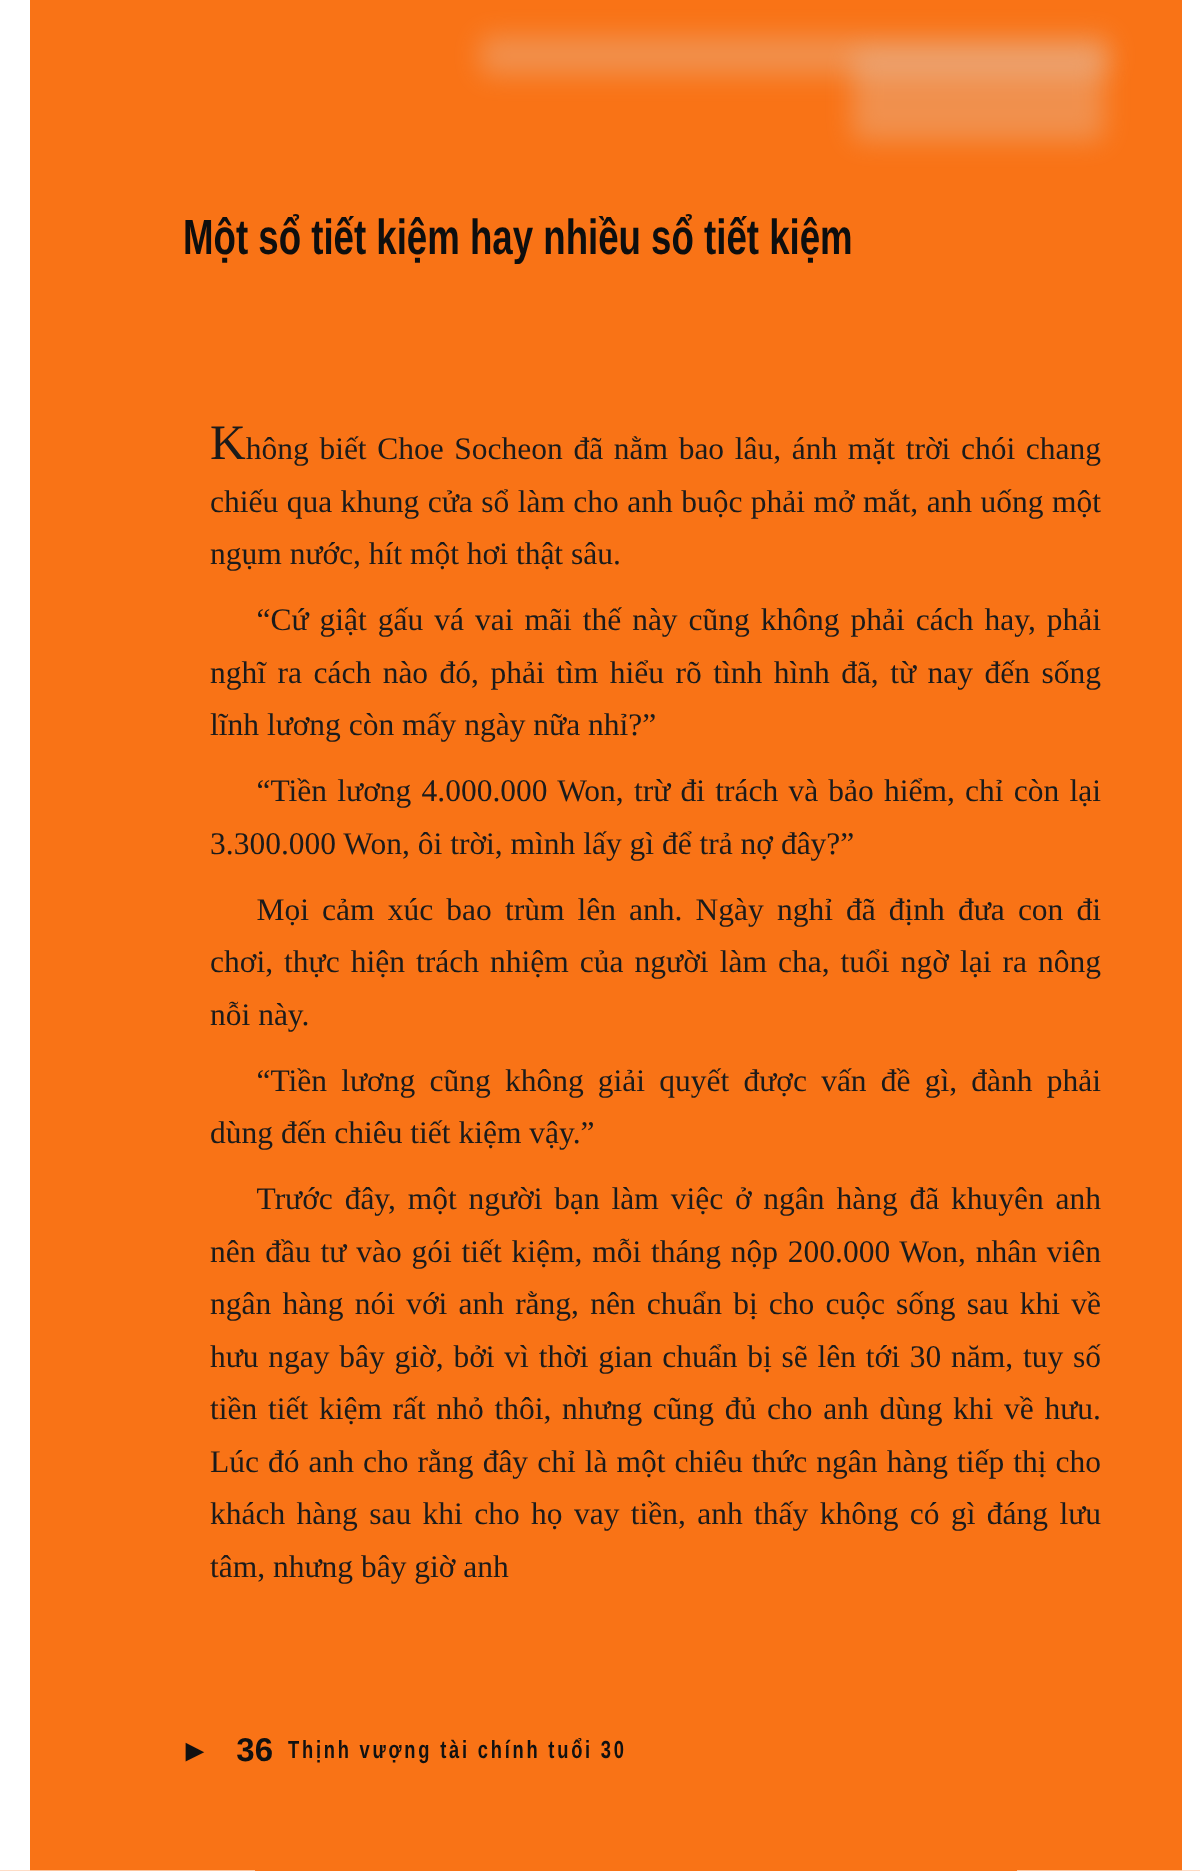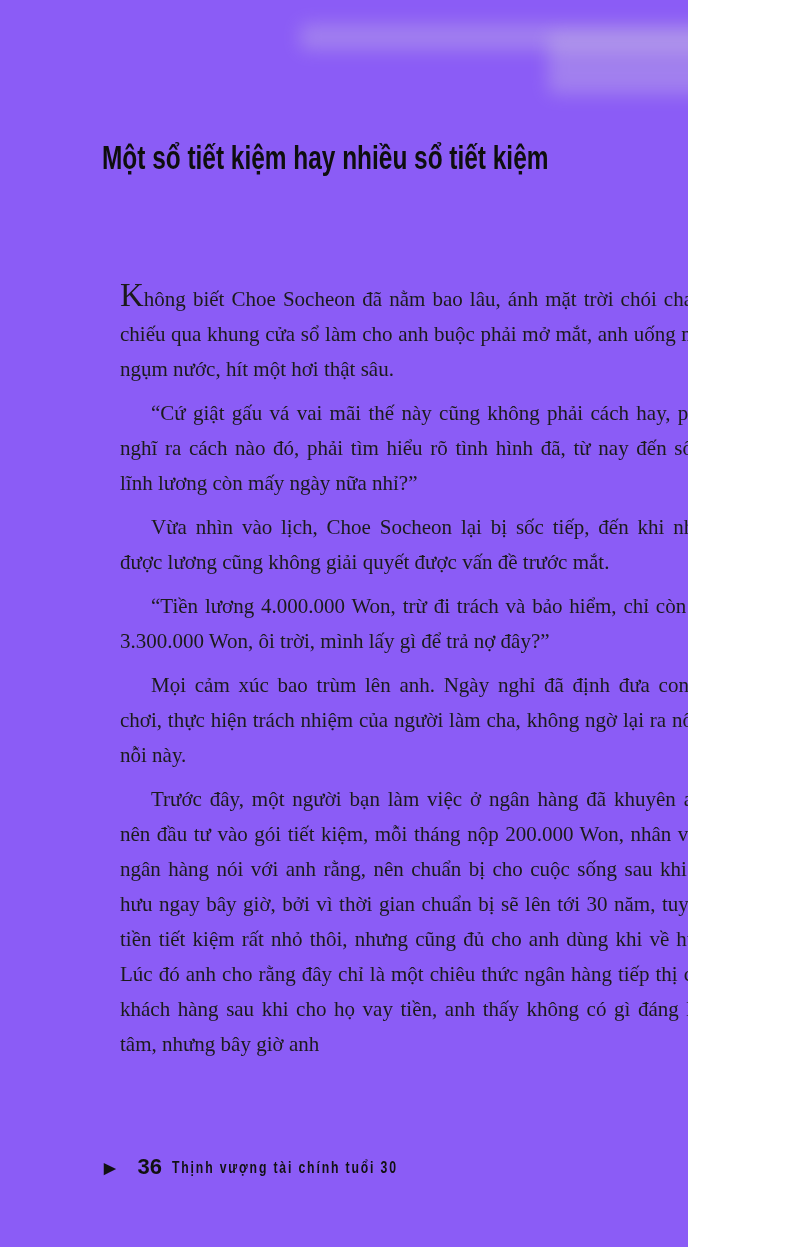--- a/index.html
+++ b/index.html
@@ -2,26 +2,27 @@
 <html><head>
 <meta charset="utf-8">
 <style>
   html, body {
     margin: 0;
     padding: 0;
     background: #ffffff;
   }
   .page {
     position: relative;
-    width: 688px;
+    width: 768px;
     height: 1247px;
-    background: #8b5cf6;
+    background: #f97316;
     color: #1c1c1c;
     overflow: hidden;
     font-family: "Liberation Serif", serif;
+    margin-left: 20px;
   }
   
   .ghost {
     position: absolute;
     background: #dcdcdc;
     filter: blur(9px);
     opacity: 0.28;
     border-radius: 6px;
     pointer-events: none;
   }
@@ -100,23 +101,23 @@
 <div class="page">
 
   <div class="ghost ghost-1"></div>
   <div class="ghost ghost-2"></div>
 
   <h1 class="chapter-title"><span class="condensed">Một sổ tiết kiệm hay nhiều sổ tiết kiệm</span></h1>
 
   <div class="body-text">
     <p class="first-paragraph"><span class="dropcap">K</span><span>hông biết Choe Socheon đã nằm bao lâu, ánh mặt trời chói chang chiếu qua khung cửa sổ làm cho anh buộc phải mở mắt, anh uống một ngụm nước, hít một hơi thật sâu.</span></p>
     <p>“Cứ giật gấu vá vai mãi thế này cũng không phải cách hay, phải nghĩ ra cách nào đó, phải tìm hiểu rõ tình hình đã, từ nay đến sống lĩnh lương còn mấy ngày nữa nhỉ?”</p>
-    <p>Vừa nhìn vào lịch, Choe Socheon lại bị sốc tiếp, đến khi nhận được lương cũng không giải quyết được vấn đề trước mắt.</p>
     <p>“Tiền lương 4.000.000 Won, trừ đi trách và bảo hiểm, chỉ còn lại 3.300.000 Won, ôi trời, mình lấy gì để trả nợ đây?”</p>
-    <p>Mọi cảm xúc bao trùm lên anh. Ngày nghỉ đã định đưa con đi chơi, thực hiện trách nhiệm của người làm cha, không ngờ lại ra nông nỗi này.</p>
+    <p>Mọi cảm xúc bao trùm lên anh. Ngày nghỉ đã định đưa con đi chơi, thực hiện trách nhiệm của người làm cha, tuổi ngờ lại ra nông nỗi này.</p>
+    <p>“Tiền lương cũng không giải quyết được vấn đề gì, đành phải dùng đến chiêu tiết kiệm vậy.”</p>
     <p>Trước đây, một người bạn làm việc ở ngân hàng đã khuyên anh nên đầu tư vào gói tiết kiệm, mỗi tháng nộp 200.000 Won, nhân viên ngân hàng nói với anh rằng, nên chuẩn bị cho cuộc sống sau khi về hưu ngay bây giờ, bởi vì thời gian chuẩn bị sẽ lên tới 30 năm, tuy số tiền tiết kiệm rất nhỏ thôi, nhưng cũng đủ cho anh dùng khi về hưu. Lúc đó anh cho rằng đây chỉ là một chiêu thức ngân hàng tiếp thị cho khách hàng sau khi cho họ vay tiền, anh thấy không có gì đáng lưu tâm, nhưng bây giờ anh</p>
   </div>
 
   <div class="page-footer">
     <span class="tri-icon">▶</span>
     <span class="page-number">36</span>
     <span class="book-title condensed">Thịnh vượng tài chính tuổi 30</span>
   </div>
 
 </div>

